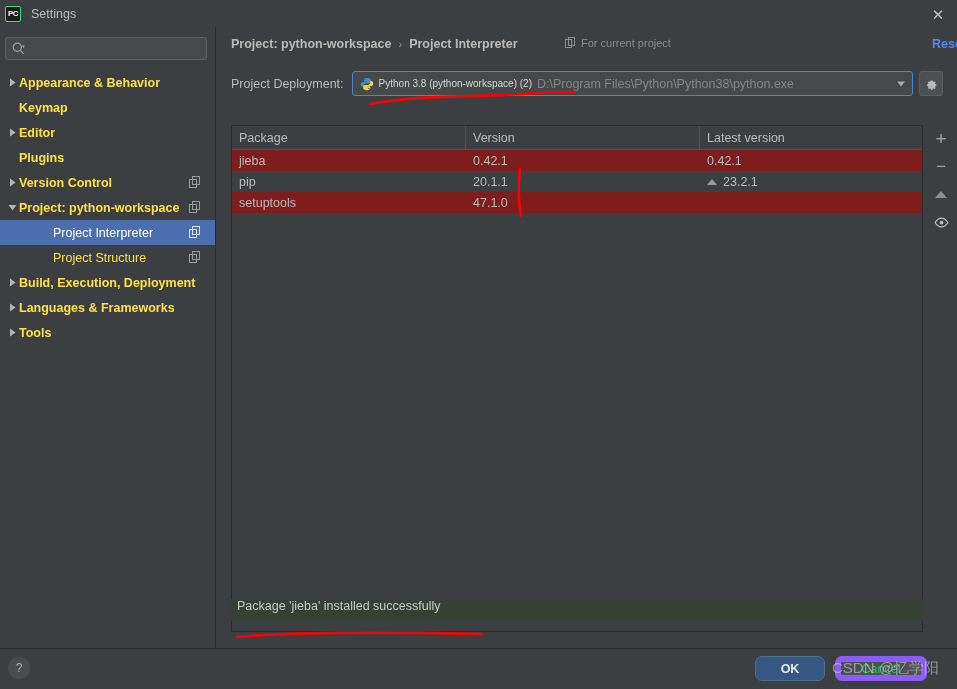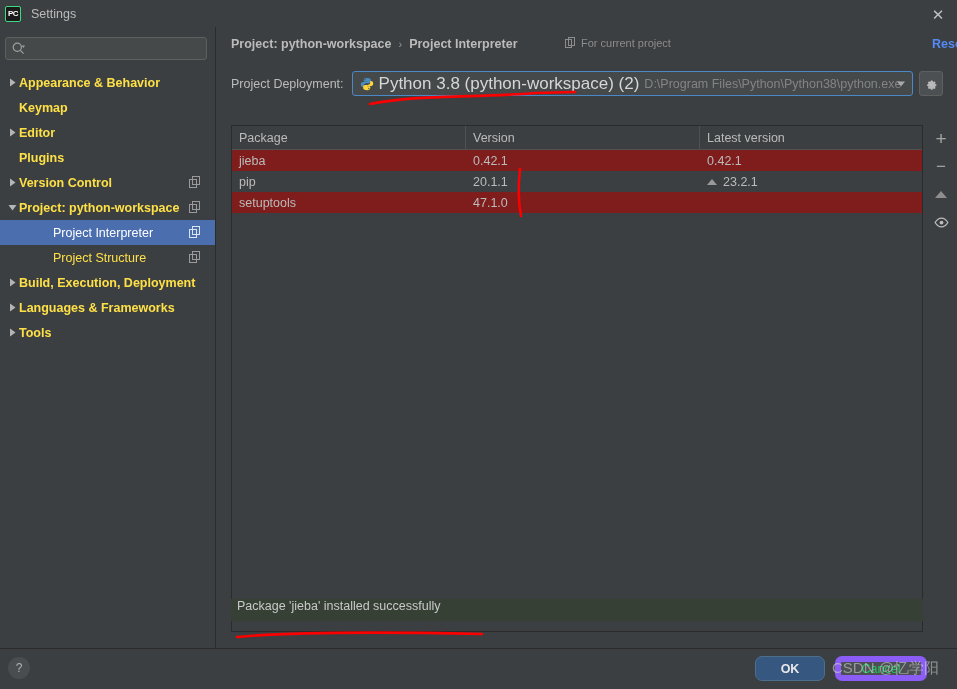--- a/index.html
+++ b/index.html
@@ -111,21 +111,21 @@
   .combo {
     margin-left: 8px; flex: 1; height: 25px;
     background: #45494a;
     border: 1px solid #4a88c7;
     border-radius: 3px;
     display: flex; align-items: center;
     padding: 0 4px 0 7px;
     position: relative; cursor: pointer;
   }
   .py-icon { flex: none; margin-right: 5px; }
-  .combo-main { font-size: 17px; color: #d6d6d6; white-space: nowrap; }
+  .combo-main { font-size: 10px; color: #d6d6d6; white-space: nowrap; }
   .combo-path {
     font-size: 12.5px; color: #848484; margin-left: 5px;
     white-space: nowrap; overflow: hidden;
   }
   .combo-arrow {
     position: absolute; right: 7px; top: 50%;
     transform: translateY(-50%);
     width: 0; height: 0;
     border-left: 4.5px solid transparent;
     border-right: 4.5px solid transparent;

